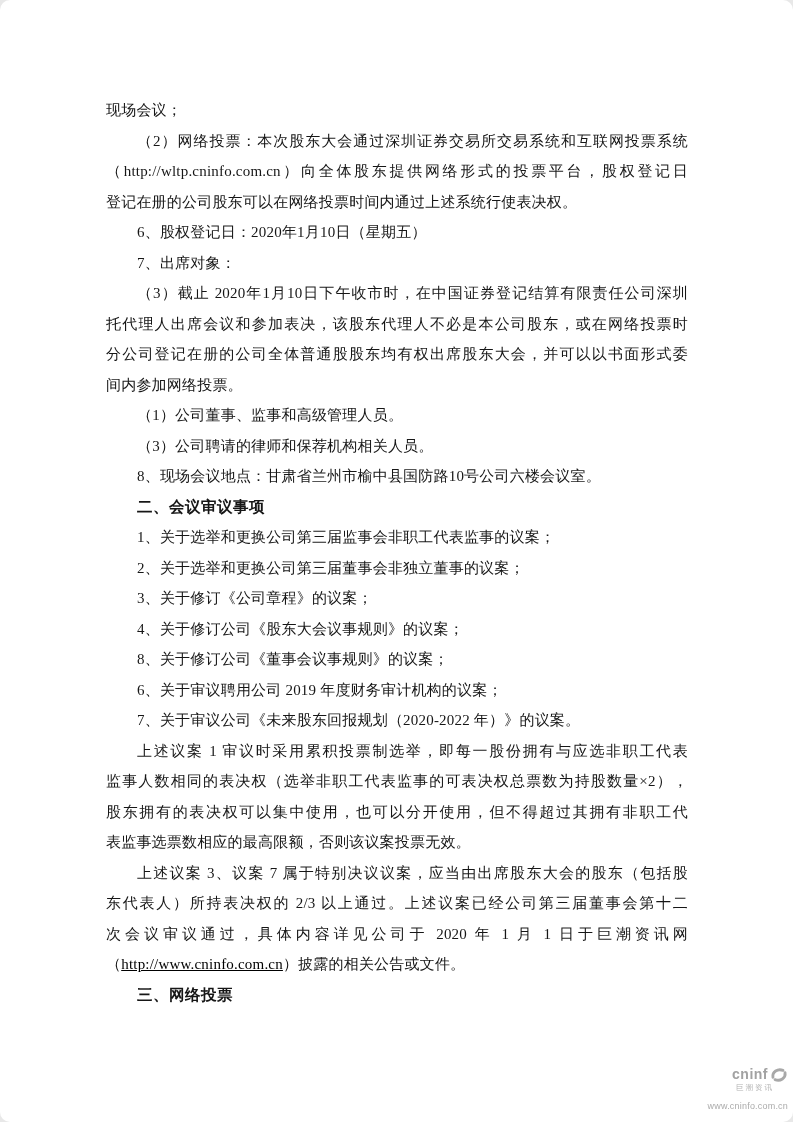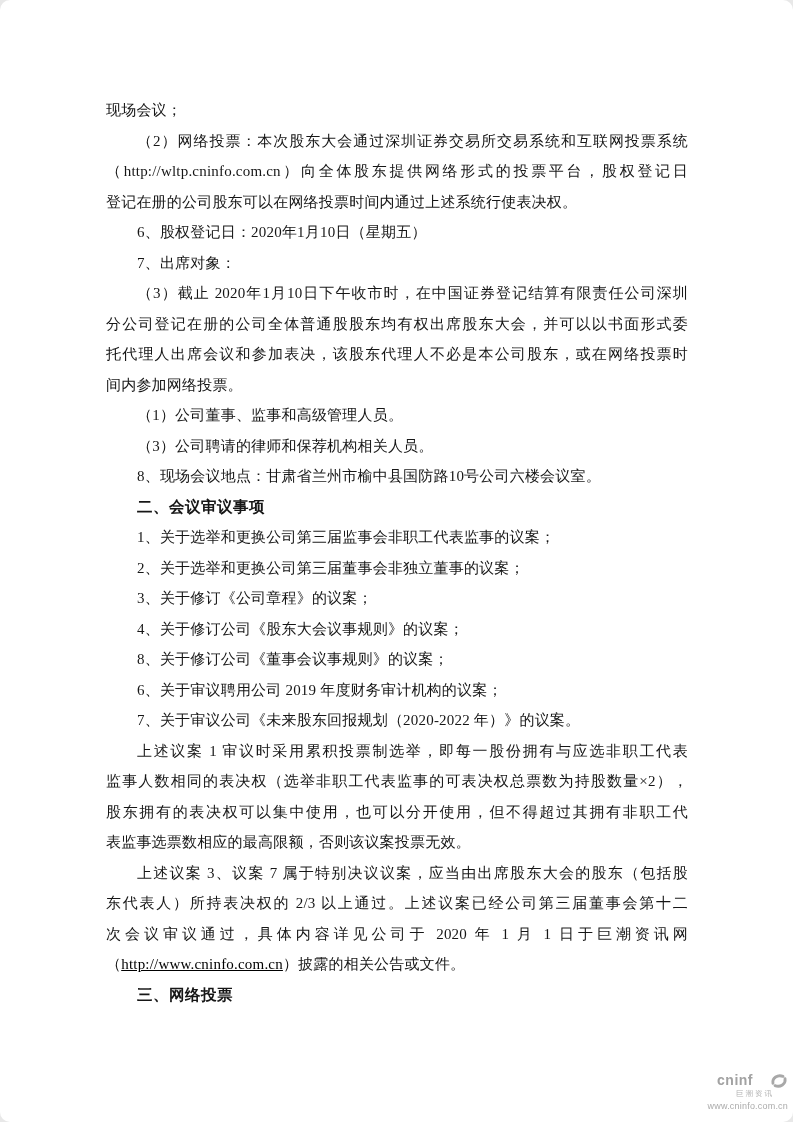--- a/index.html
+++ b/index.html
@@ -49,58 +49,58 @@
     width:85px;
     text-align:right;
     color:#a6a6a6;
     font-family:"Liberation Sans","DejaVu Sans",sans-serif;
     line-height:1.05;
   }
   .logo-row {
     display:flex;
     align-items:center;
     justify-content:flex-end;
-    gap:17px;
+    gap:2px;
   }
   .logo-brand {
     font-weight:700;
     font-size:14px;
     letter-spacing:0.5px;
     color:#a2a2a2;
   }
   .logo-cn {
     font-size:7.5px;
     letter-spacing:2px;
     color:#b0b0b0;
     margin-top:1px;
     padding-right:14px;
   }
   .logo-url {
     font-size:9px;
     color:#ababab;
-    margin-top:4px;
+    margin-top:10px;
     letter-spacing:0.2px;
   }
 </style>
 </head>
 <body>
 
 <div class="page">
 
   <div class="content" id="doc-content">
 
   <div class="line"><span>现场会议；</span></div>
       <div class="line indent justify"><span>（2）网络投票：本次股东大会通过深圳证券交易所交易系统和互联网投票系统</span></div>
       <div class="line justify"><span>（http://wltp.cninfo.com.cn）向全体股东提供网络形式的投票平台，股权登记日</span></div>
       <div class="line"><span>登记在册的公司股东可以在网络投票时间内通过上述系统行使表决权。</span></div>
       <div class="line indent"><span>6、股权登记日：2020年1月10日（星期五）</span></div>
       <div class="line indent"><span>7、出席对象：</span></div>
       <div class="line indent justify"><span>（3）截止 2020年1月10日下午收市时，在中国证券登记结算有限责任公司深圳</span></div>
+      <div class="line justify"><span>托代理人出席会议和参加表决，该股东代理人不必是本公司股东，或在网络投票时</span></div>
       <div class="line justify"><span>分公司登记在册的公司全体普通股股东均有权出席股东大会，并可以以书面形式委</span></div>
-      <div class="line justify"><span>托代理人出席会议和参加表决，该股东代理人不必是本公司股东，或在网络投票时</span></div>
       <div class="line"><span>间内参加网络投票。</span></div>
       <div class="line indent"><span>（1）公司董事、监事和高级管理人员。</span></div>
       <div class="line indent"><span>（3）公司聘请的律师和保荐机构相关人员。</span></div>
       <div class="line indent"><span>8、现场会议地点：甘肃省兰州市榆中县国防路10号公司六楼会议室。</span></div>
       <div class="line indent bold"><span>二、会议审议事项</span></div>
       <div class="line indent"><span>1、关于选举和更换公司第三届监事会非职工代表监事的议案；</span></div>
       <div class="line indent"><span>2、关于选举和更换公司第三届董事会非独立董事的议案；</span></div>
       <div class="line indent"><span>3、关于修订《公司章程》的议案；</span></div>
       <div class="line indent"><span>4、关于修订公司《股东大会议事规则》的议案；</span></div>
       <div class="line indent"><span>8、关于修订公司《董事会议事规则》的议案；</span></div>

